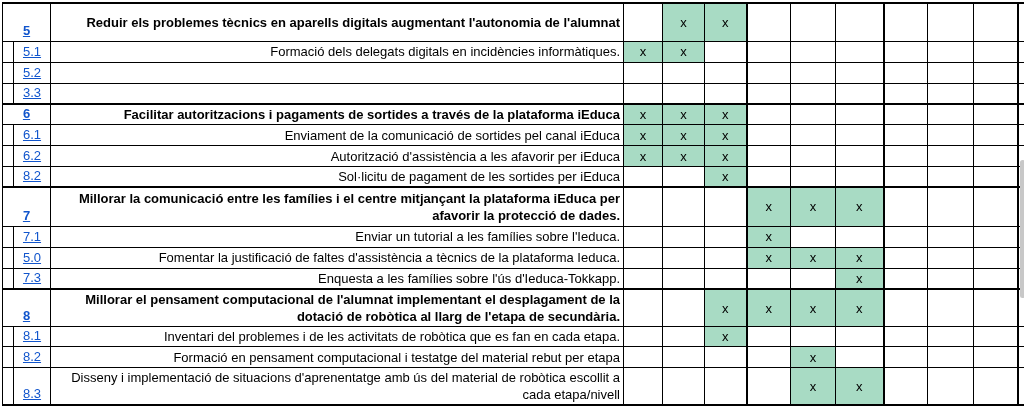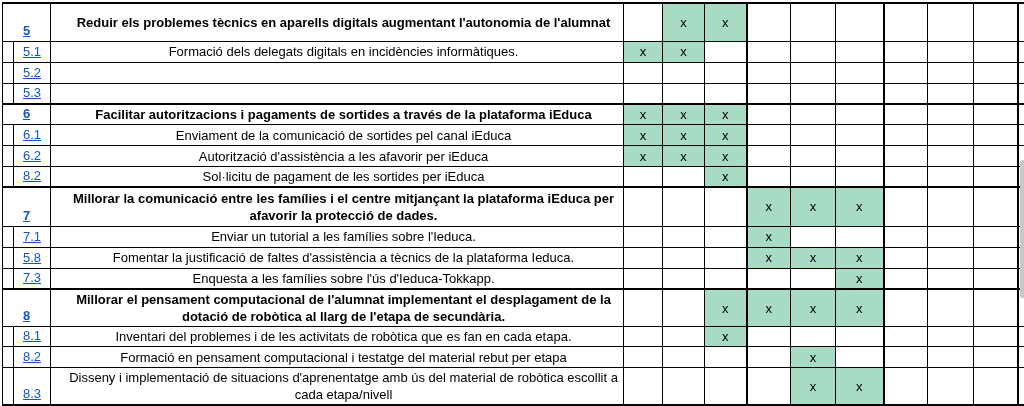--- a/index.html
+++ b/index.html
@@ -40,21 +40,21 @@
     padding-bottom:2px;
   }
   td.num span.rowlink{
     color:var(--link);
     text-decoration:underline;
     cursor:pointer;
   }
   tr.objective td.num span.rowlink{font-weight:bold;}
   td.desc{
     padding:1px 3px 1px 16px;
-    text-align:center;
+    text-align:right;
   }
   tr.objective td.desc{font-weight:bold;}
   td.mark{
     text-align:center;
     vertical-align:middle;
   }
   td.mark.on{background:var(--mark-bg);}
   #scroll-thumb{
     position:absolute;
     left:1020px;top:160px;
@@ -123,21 +123,21 @@
           <td class="mark tl"></td>
           <td class="mark"></td>
           <td class="mark"></td>
           <td class="mark tl"></td>
           <td class="mark"></td>
           <td class="mark"></td>
           <td class="mark tl"></td>
         </tr>
         <tr class="sub" style="height: 20px;">
           <td class="spacer"></td>
-          <td class="num"><span class="rowlink">5.3</span></td>
+          <td class="num"><span class="rowlink">3.3</span></td>
           <td class="desc"></td>
           <td class="mark"></td>
           <td class="mark"></td>
           <td class="mark"></td>
           <td class="mark tl"></td>
           <td class="mark"></td>
           <td class="mark"></td>
           <td class="mark tl"></td>
           <td class="mark"></td>
           <td class="mark"></td>
@@ -226,21 +226,21 @@
           <td class="mark tl on"><span>x</span></td>
           <td class="mark"></td>
           <td class="mark"></td>
           <td class="mark tl"></td>
           <td class="mark"></td>
           <td class="mark"></td>
           <td class="mark tl"></td>
         </tr>
         <tr class="sub" style="height: 21px;">
           <td class="spacer"></td>
-          <td class="num"><span class="rowlink">5.8</span></td>
+          <td class="num"><span class="rowlink">5.0</span></td>
           <td class="desc">Fomentar la justificació de faltes d'assistència a tècnics de la plataforma Ieduca.</td>
           <td class="mark"></td>
           <td class="mark"></td>
           <td class="mark"></td>
           <td class="mark tl on"><span>x</span></td>
           <td class="mark on"><span>x</span></td>
           <td class="mark on"><span>x</span></td>
           <td class="mark tl"></td>
           <td class="mark"></td>
           <td class="mark"></td>

